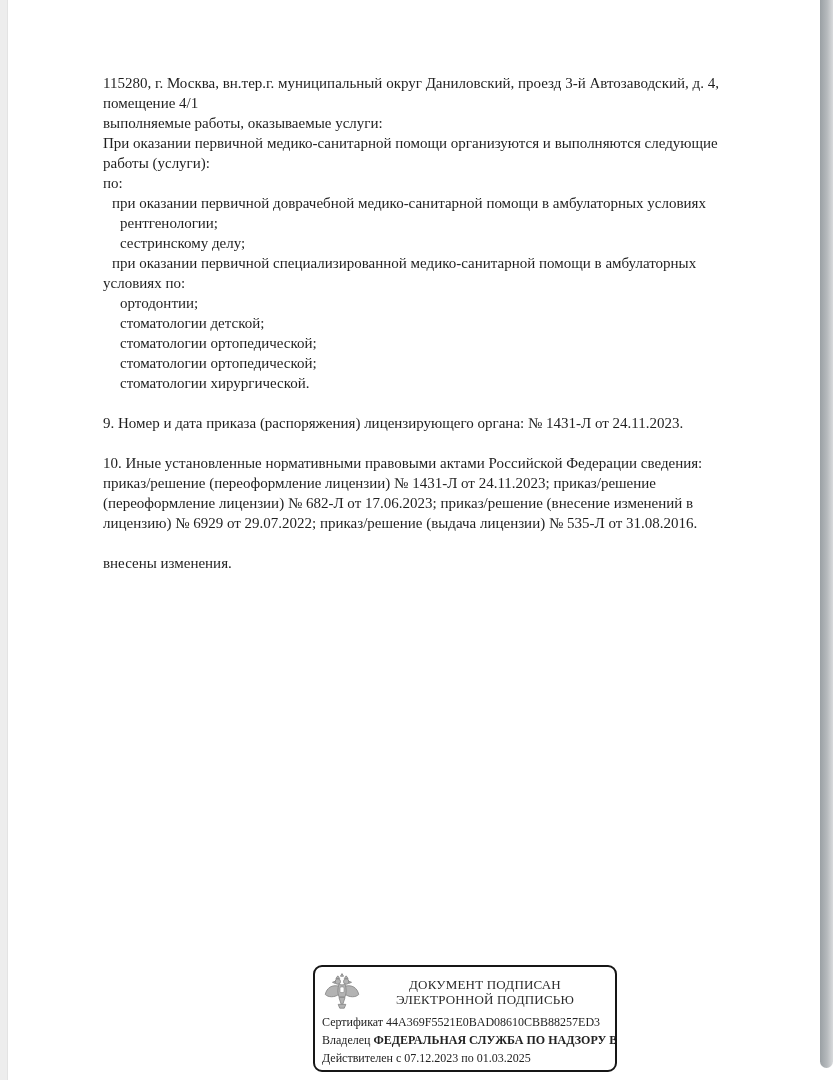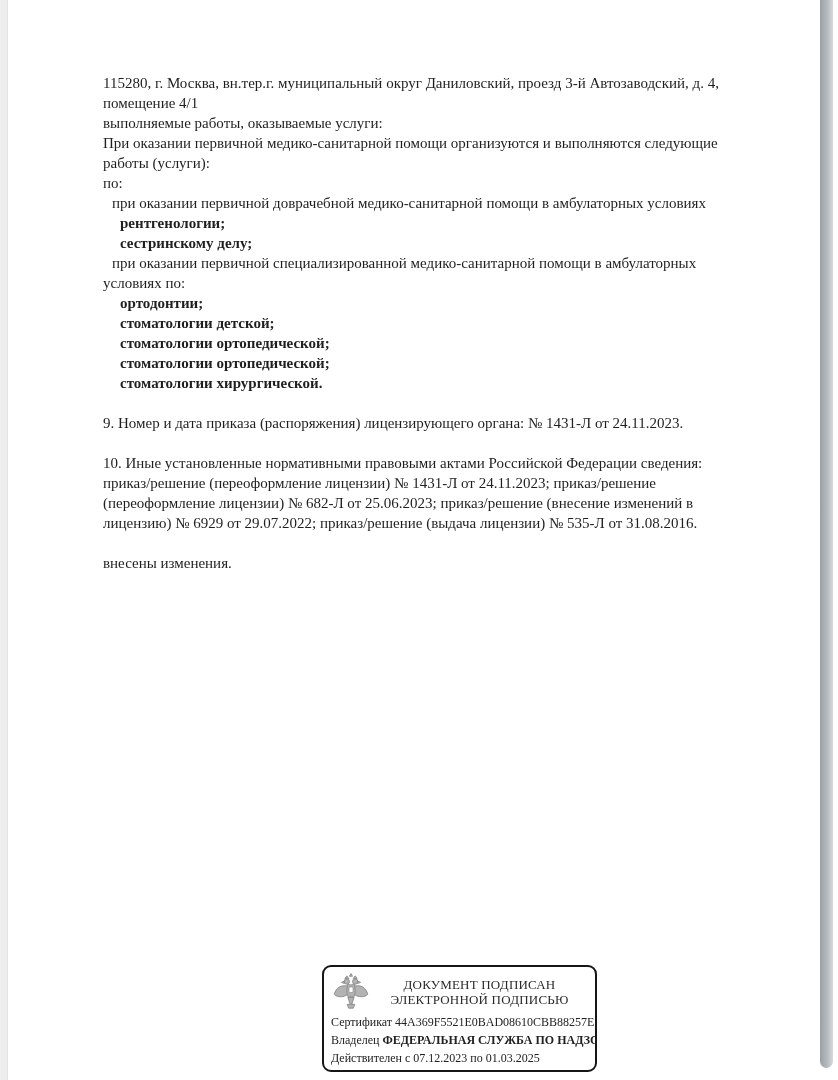--- a/index.html
+++ b/index.html
@@ -33,26 +33,26 @@
 
   
   .doc-text {
     position: absolute; left: 103px; top: 73px; width: 700px;
   }
   .doc-line {
     font-size: 15px; line-height: 20px;
     white-space: pre; letter-spacing: 0;
   }
   .doc-line.ind1 { padding-left: 9px; }
-  .doc-line.ind2 { padding-left: 17px; font-weight: bold; }
+  .doc-line.ind2 { padding-left: 17px; }
 
   
   .stamp {
-    position: absolute; left: 322px; top: 965px;
-    width: 275px; height: 107px;
+    position: absolute; left: 313px; top: 965px;
+    width: 304px; height: 107px;
     border: 2.5px solid #161616;
     border-radius: 9px;
     background: #ffffff;
     box-sizing: border-box;
     overflow: hidden;
   }
   .stamp-top {
     display: flex; align-items: flex-start;
     padding: 4px 6px 0 8px;
   }
@@ -94,21 +94,21 @@
     <div class="doc-line ind2">ортодонтии;</div>
     <div class="doc-line ind2">стоматологии детской;</div>
     <div class="doc-line ind2">стоматологии ортопедической;</div>
     <div class="doc-line ind2">стоматологии ортопедической;</div>
     <div class="doc-line ind2">стоматологии хирургической.</div>
     <div class="doc-line">&nbsp;</div>
     <div class="doc-line">9. Номер и дата приказа (распоряжения) лицензирующего органа: № 1431-Л от 24.11.2023.</div>
     <div class="doc-line">&nbsp;</div>
     <div class="doc-line">10. Иные установленные нормативными правовыми актами Российской Федерации сведения:</div>
     <div class="doc-line">приказ/решение (переоформление лицензии) № 1431-Л от 24.11.2023; приказ/решение</div>
-    <div class="doc-line">(переоформление лицензии) № 682-Л от 25.06.2023; приказ/решение (внесение изменений в</div>
+    <div class="doc-line">(переоформление лицензии) № 682-Л от 17.06.2023; приказ/решение (внесение изменений в</div>
     <div class="doc-line">лицензию) № 6929 от 29.07.2022; приказ/решение (выдача лицензии) № 535-Л от 31.08.2016.</div>
     <div class="doc-line">&nbsp;</div>
     <div class="doc-line">внесены изменения.</div>
   </div>
 
 <div class="stamp">
   <div class="stamp-top">
     <span class="stamp-emblem">
       <svg width="38" height="48" viewBox="0 0 100 124" aria-hidden="true">
         <g fill="#b3b3b3" stroke="#8d8d8d" stroke-width="2.5" stroke-linejoin="round">

